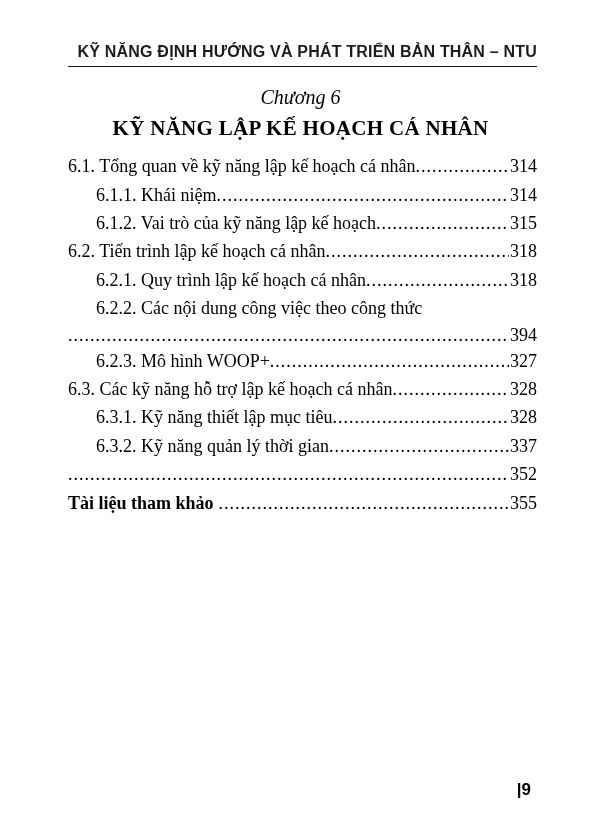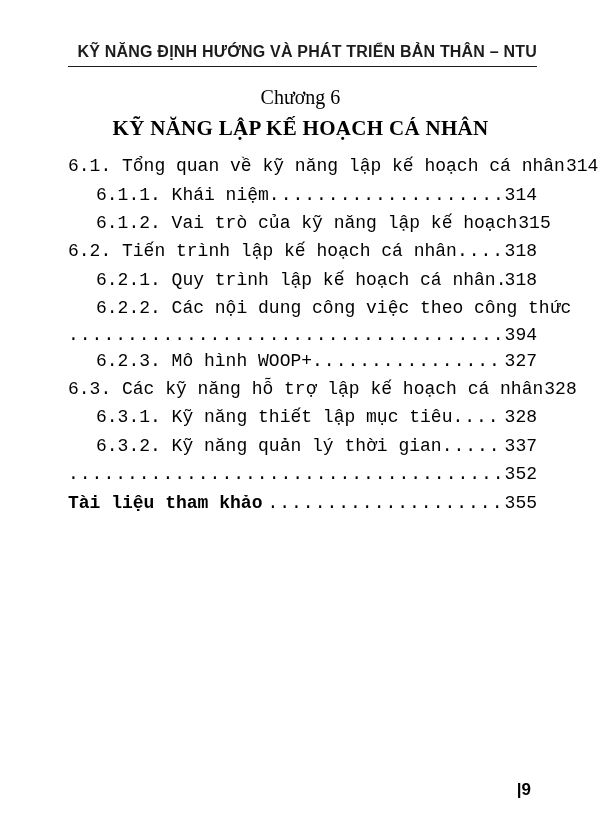--- a/index.html
+++ b/index.html
@@ -24,35 +24,36 @@
     color: #1c1c1c;
     padding-bottom: 5px;
     border-bottom: 1.5px solid #1c1c1c;
     line-height: 1.2;
   }
 
   
   .chapter-label {
     margin-top: 19px;
     text-align: center;
+    font-style: italic;
     font-size: 20px;
     line-height: 23px;
   }
   .chapter-title {
     margin-top: 7px;
     text-align: center;
     font-weight: bold;
     font-size: 21px;
     letter-spacing: 0.3px;
     line-height: 25px;
   }
 
   
   .toc { margin: 11px 64px 0 68px; font-size: 18px; }
-  .toc-row { display: flex; align-items: flex-end; line-height: 28.4px; font-family: Liberation Mono, monospace; }
+  .toc-row { display: flex; align-items: flex-end; line-height: 28.4px; }
   .toc-row.lvl2 { padding-left: 28px; }
   .toc-row.cont { line-height: 24px; }
   .toc-label { white-space: nowrap; }
   .toc-label.bold { font-weight: bold; padding-right: 5px; }
   .cont .toc-label { margin-left: 49px; }
   .leader { flex: 1 1 auto; overflow: hidden; white-space: nowrap; text-align: right; min-width: 0; }
   .leader::after {
     content: "........................................................................................................................................................................";
     letter-spacing: 1px;
   }

